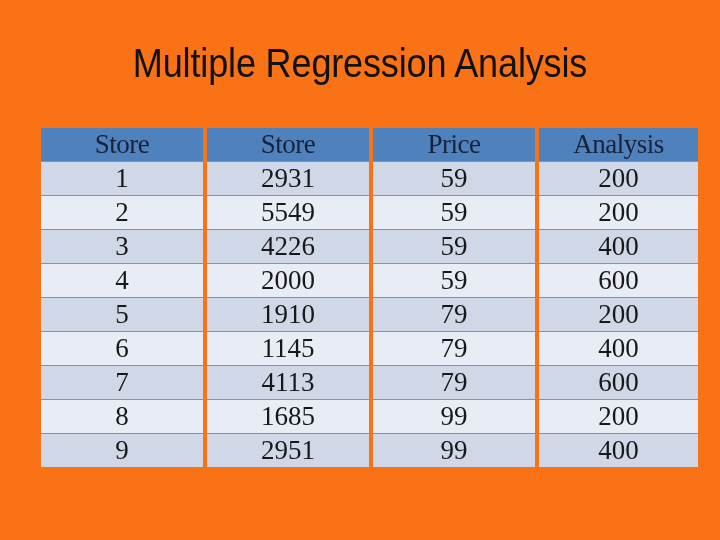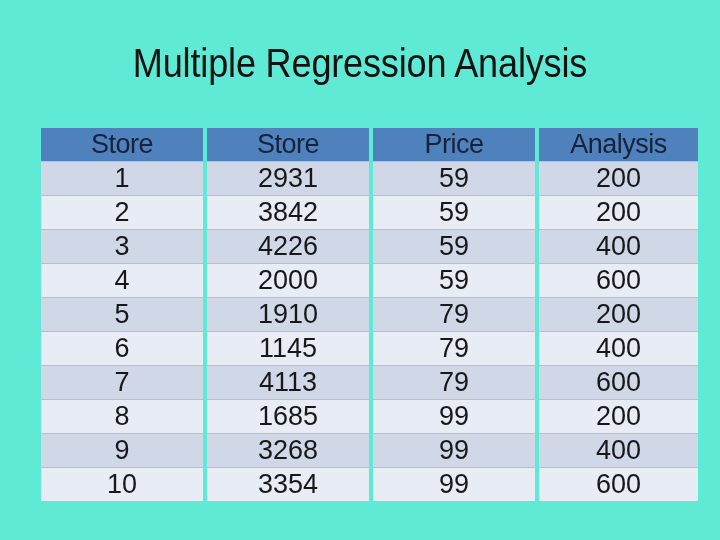--- a/index.html
+++ b/index.html
@@ -10,21 +10,21 @@
     width: 720px;
     height: 540px;
     background: #ffffff;
     font-family: "Liberation Sans", sans-serif;
     overflow: hidden;
   }
   .slide {
     position: relative;
     width: 720px;
     height: 540px;
-    background: #5eead4;
+    background: #f97316;
   }
   .slide-title {
     position: absolute;
     left: 0;
     top: 38px;
     width: 720px;
     text-align: center;
     font-family: "Liberation Sans", sans-serif;
     font-size: 41px;
     font-weight: 400;
@@ -43,21 +43,21 @@
   }
   table.data-table {
     width: 645px;
     border-collapse: separate;
     border-spacing: 4px 1px;
     margin: 0;
     table-layout: fixed;
   }
   table.data-table th,
   table.data-table td {
-    font-family: Liberation Sans, sans-serif;
+    font-family: Liberation Serif, serif;
     text-align: center;
     vertical-align: middle;
     padding: 0;
     margin: 0;
     height: 33px;
     border: 0;
     overflow: hidden;
     white-space: nowrap;
   }
   table.data-table th {
@@ -109,21 +109,21 @@
       </thead>
       <tbody>
         <tr class="row-dark">
           <td>1</td>
           <td>2931</td>
           <td>59</td>
           <td>200</td>
         </tr>
         <tr class="row-light">
           <td>2</td>
-          <td>3842</td>
+          <td>5549</td>
           <td>59</td>
           <td>200</td>
         </tr>
         <tr class="row-dark">
           <td>3</td>
           <td>4226</td>
           <td>59</td>
           <td>400</td>
         </tr>
         <tr class="row-light">
@@ -151,27 +151,21 @@
           <td>600</td>
         </tr>
         <tr class="row-light">
           <td>8</td>
           <td>1685</td>
           <td>99</td>
           <td>200</td>
         </tr>
         <tr class="row-dark">
           <td>9</td>
-          <td>3268</td>
+          <td>2951</td>
           <td>99</td>
           <td>400</td>
-        </tr>
-        <tr class="row-light">
-          <td>10</td>
-          <td>3354</td>
-          <td>99</td>
-          <td>600</td>
         </tr>
       </tbody>
     </table>
   </div>
 
 </div>
 
 </body></html>

